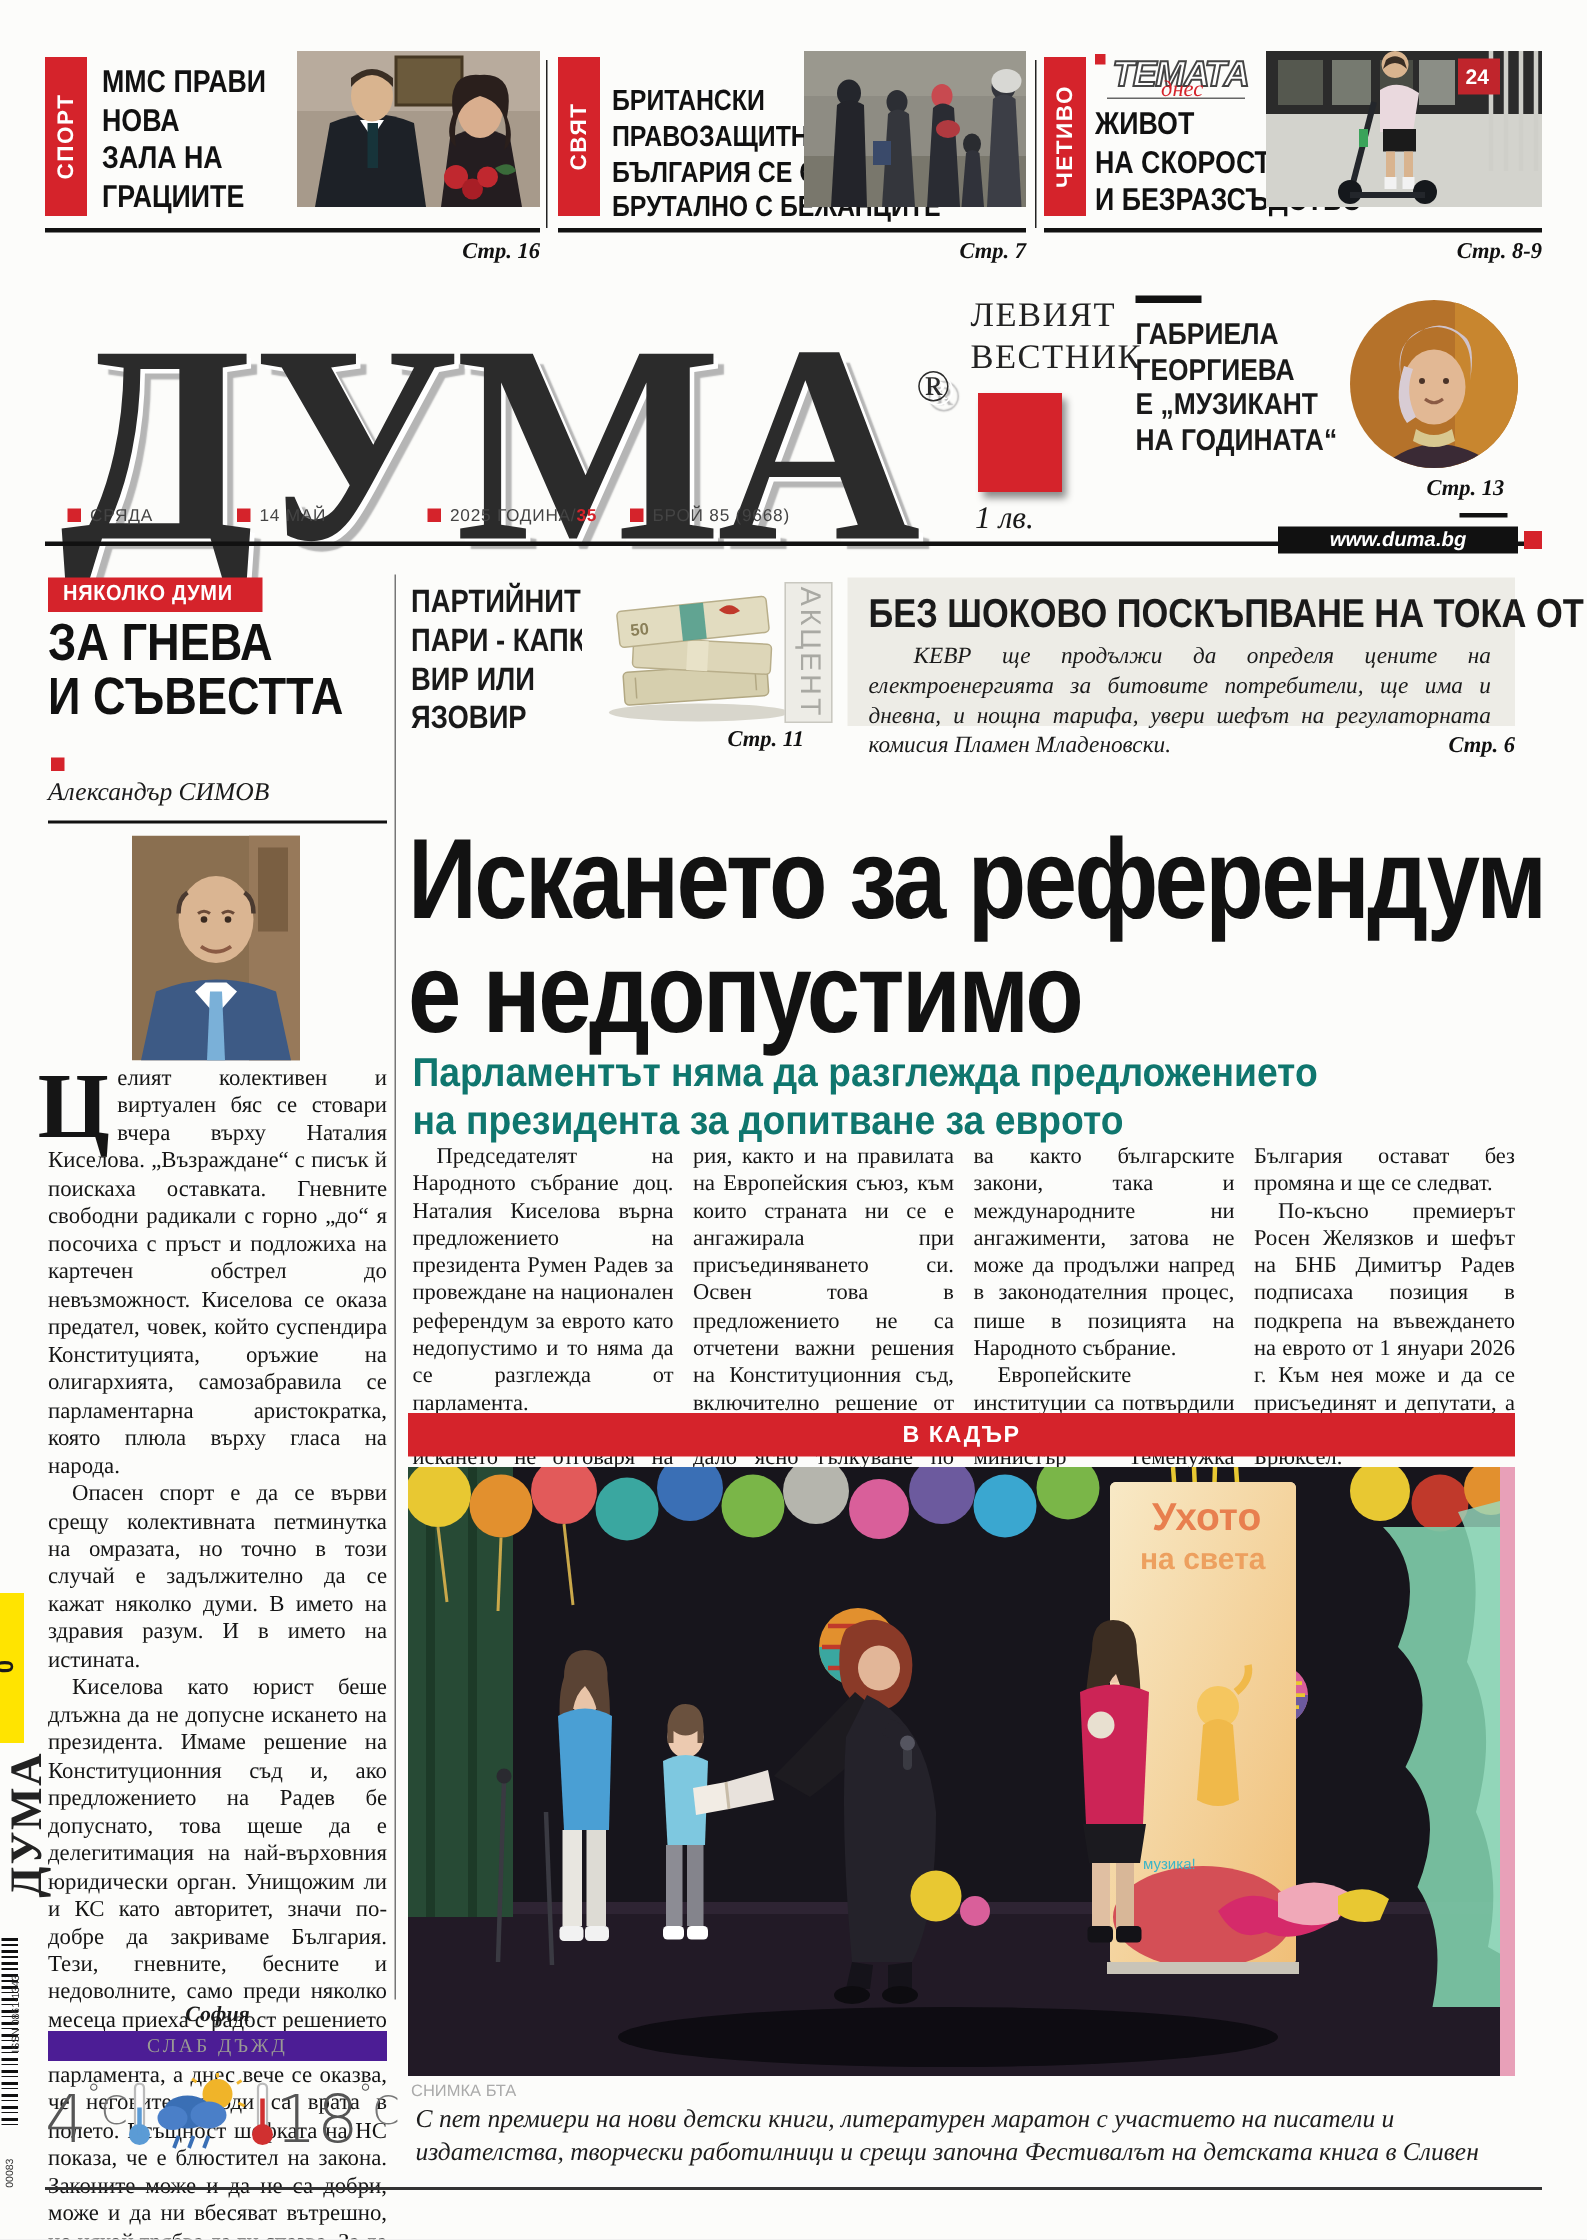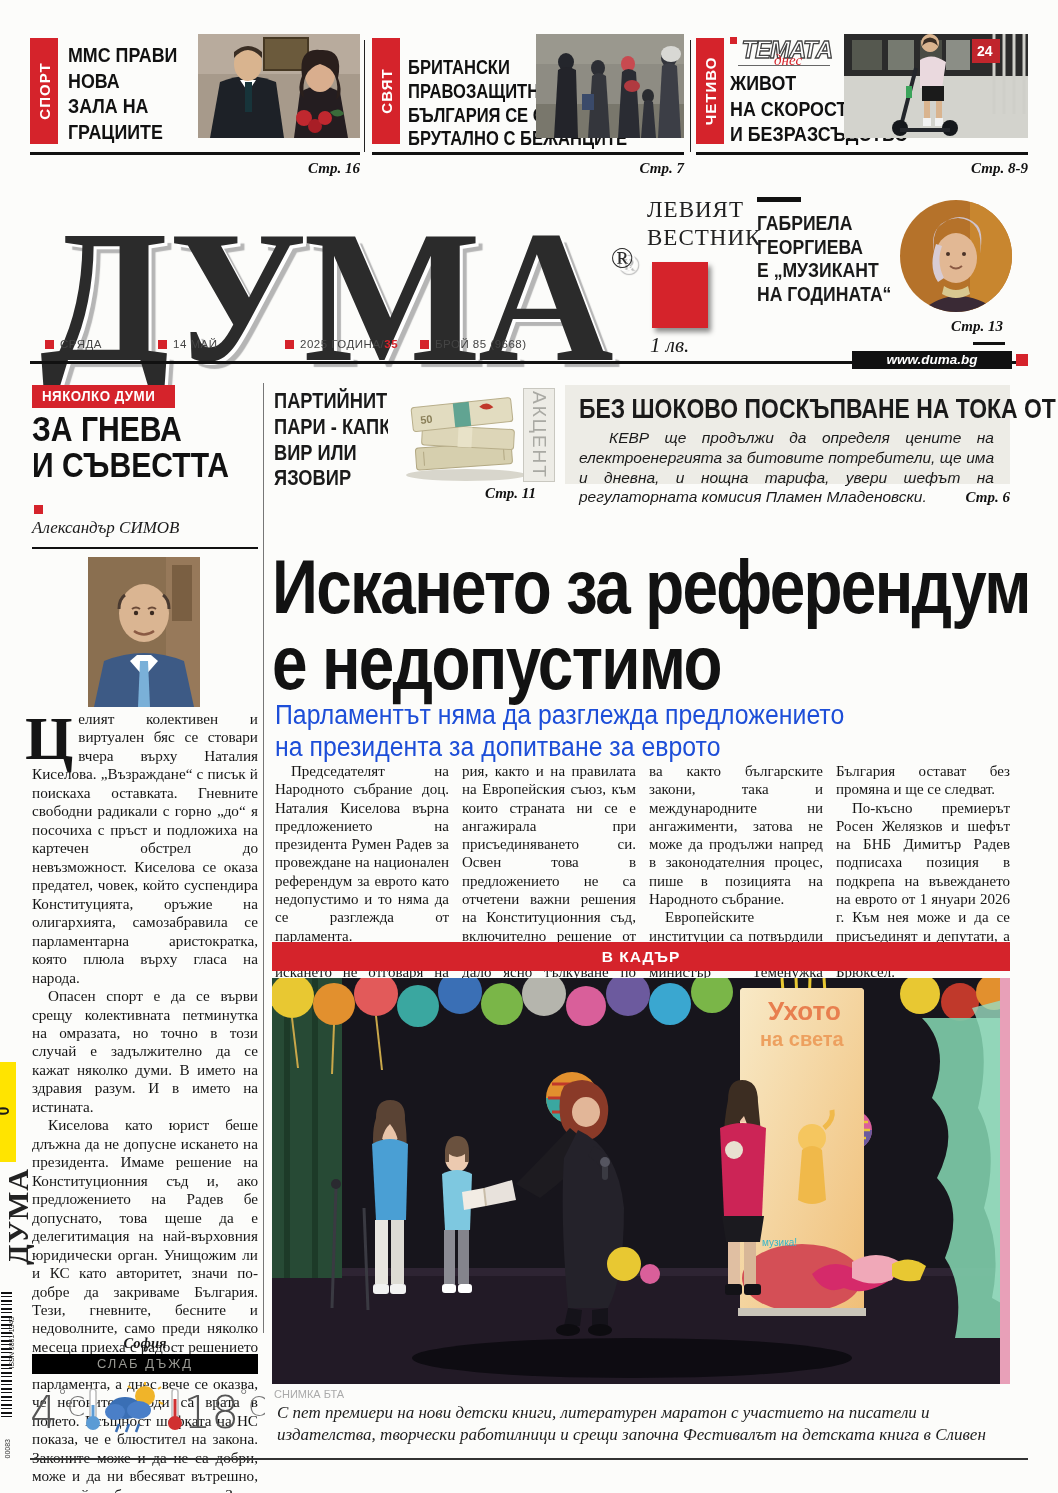--- a/index.html
+++ b/index.html
@@ -63,22 +63,22 @@
   .op-photo{position:absolute;left:88px;top:557px;width:112px;height:150px;}
   .op-body{position:absolute;left:32px;top:710px;width:226px;font-family:"Liberation Serif",serif;
            font-size:15.2px;line-height:1.215;text-align:justify;color:#151515;}
   .op-body p{margin:0;text-indent:16px;}
   .op-body p.first{text-indent:0;}
   .dropcap{float:left;font-family:"Liberation Serif",serif;font-weight:bold;font-size:62px;
            line-height:50px;margin:3px 5px 0 -7px;}
   
   .wx-city{position:absolute;left:32px;top:1335px;width:226px;text-align:center;
            font-family:"Liberation Serif",serif;font-style:italic;font-weight:bold;font-size:14.5px;}
-  .wx-cond{position:absolute;left:32px;top:1354px;width:226px;height:20px;background:#000000;
-           color:#9a9a94;font-size:13px;letter-spacing:2px;text-align:center;line-height:20px;}
+  .wx-cond{position:absolute;left:32px;top:1354px;width:226px;height:20px;background:#4c1d95;
+           color:#9a9a94;font-size:13px;letter-spacing:2px;text-align:center;line-height:20px;font-family:Liberation Serif, serif;}
   .wx-row{position:absolute;left:30px;top:1382px;width:236px;display:flex;align-items:center;justify-content:space-between;}
   .wx-temp{font-family:"DejaVu Sans",sans-serif;font-size:44px;font-weight:300;color:#555;line-height:1;}
   .wx-temp .deg{font-size:18px;vertical-align:26px;}
   .wx-temp .unit{font-size:26px;vertical-align:12px;color:#777;}
   
   .edge-yellow{position:absolute;left:0;top:1062px;width:16px;height:100px;background:#ffe400;}
   .edge-yellow span{position:absolute;left:0px;top:40px;font-weight:bold;font-size:16px;transform:rotate(-90deg);}
   .edge-logo{position:absolute;left:-34px;top:1200px;width:100px;height:30px;transform:rotate(-90deg);
              font-family:"Liberation Serif",serif;font-weight:bold;font-size:30px;color:#222;letter-spacing:1px;}
   .edge-barcode{position:absolute;left:1px;top:1292px;width:11px;height:126px;
@@ -93,30 +93,30 @@
   .pm-title{position:absolute;left:274px;top:389px;font-weight:bold;font-size:21.5px;line-height:1.2;}
   .pm-title .cx{transform:scaleX(.85);display:block;}
   .pm-photo{position:absolute;left:388px;top:387px;}
   .pm-page{position:absolute;left:274px;top:485px;width:262px;text-align:right;}
   
   .ak-label{position:absolute;left:523px;top:388px;width:30px;height:92px;background:#edece6;border:1px solid #c9c8c0;}
   .ak-label span{position:absolute;left:50%;top:50%;transform:translate(-50%,-50%) rotate(90deg);
                  color:#a9a9a3;font-size:19px;letter-spacing:2px;white-space:nowrap;}
   .ak-box{position:absolute;left:565px;top:385px;width:445px;height:99px;background:#edece6;}
   .ak-title{padding:9px 14px 0;font-weight:bold;font-size:27px;}
-  .ak-deck{padding:3px 16px 0 14px;font-family:Liberation Sans, sans-serif;font-style:italic;
+  .ak-deck{padding:3px 16px 0 14px;font-family:Liberation Serif, serif;font-style:italic;
            font-size:15.5px;line-height:1.28;text-align:justify;text-indent:30px;}
   .ak-page{position:absolute;left:850px;top:489px;width:160px;text-align:right;}
   
   .lead-kicker{position:absolute;left:274px;top:514px;color:var(--red);font-weight:bold;font-size:36px;}
   .lead-kicker .cx{transform:scaleX(.9);}
   .lead-headline{position:absolute;left:272px;top:549px;font-weight:bold;color:#121212;
                  font-size:76px;line-height:76px;letter-spacing:-2px;}
   .lead-headline .cx{transform:scaleX(.84);display:block;}
-  .lead-subhead{position:absolute;left:275px;top:700px;font-size:27px;line-height:1.18;font-weight:normal;color:#1d4ed8;}
+  .lead-subhead{position:absolute;left:275px;top:700px;font-size:27px;line-height:1.18;font-weight:bold;color:#0f766e;}
   .lead-subhead .cx{transform:scaleX(.92);display:block;}
   .lead-cols{position:absolute;left:275px;top:762px;width:736px;display:flex;gap:13px;}
   .lead-col{width:174px;font-family:"Liberation Serif",serif;font-size:15px;line-height:1.22;
             text-align:justify;color:#151515;}
   .lead-col p{margin:0;text-indent:16px;}
   .lead-col p.cont{text-indent:0;}
   .lead-page{margin-top:6px;text-align:right;}
   
   .vkadar{position:absolute;left:272px;top:942px;width:738px;height:29px;background:var(--red);
           color:#fff;font-weight:bold;font-size:15.5px;letter-spacing:1px;text-align:center;line-height:29px;}

